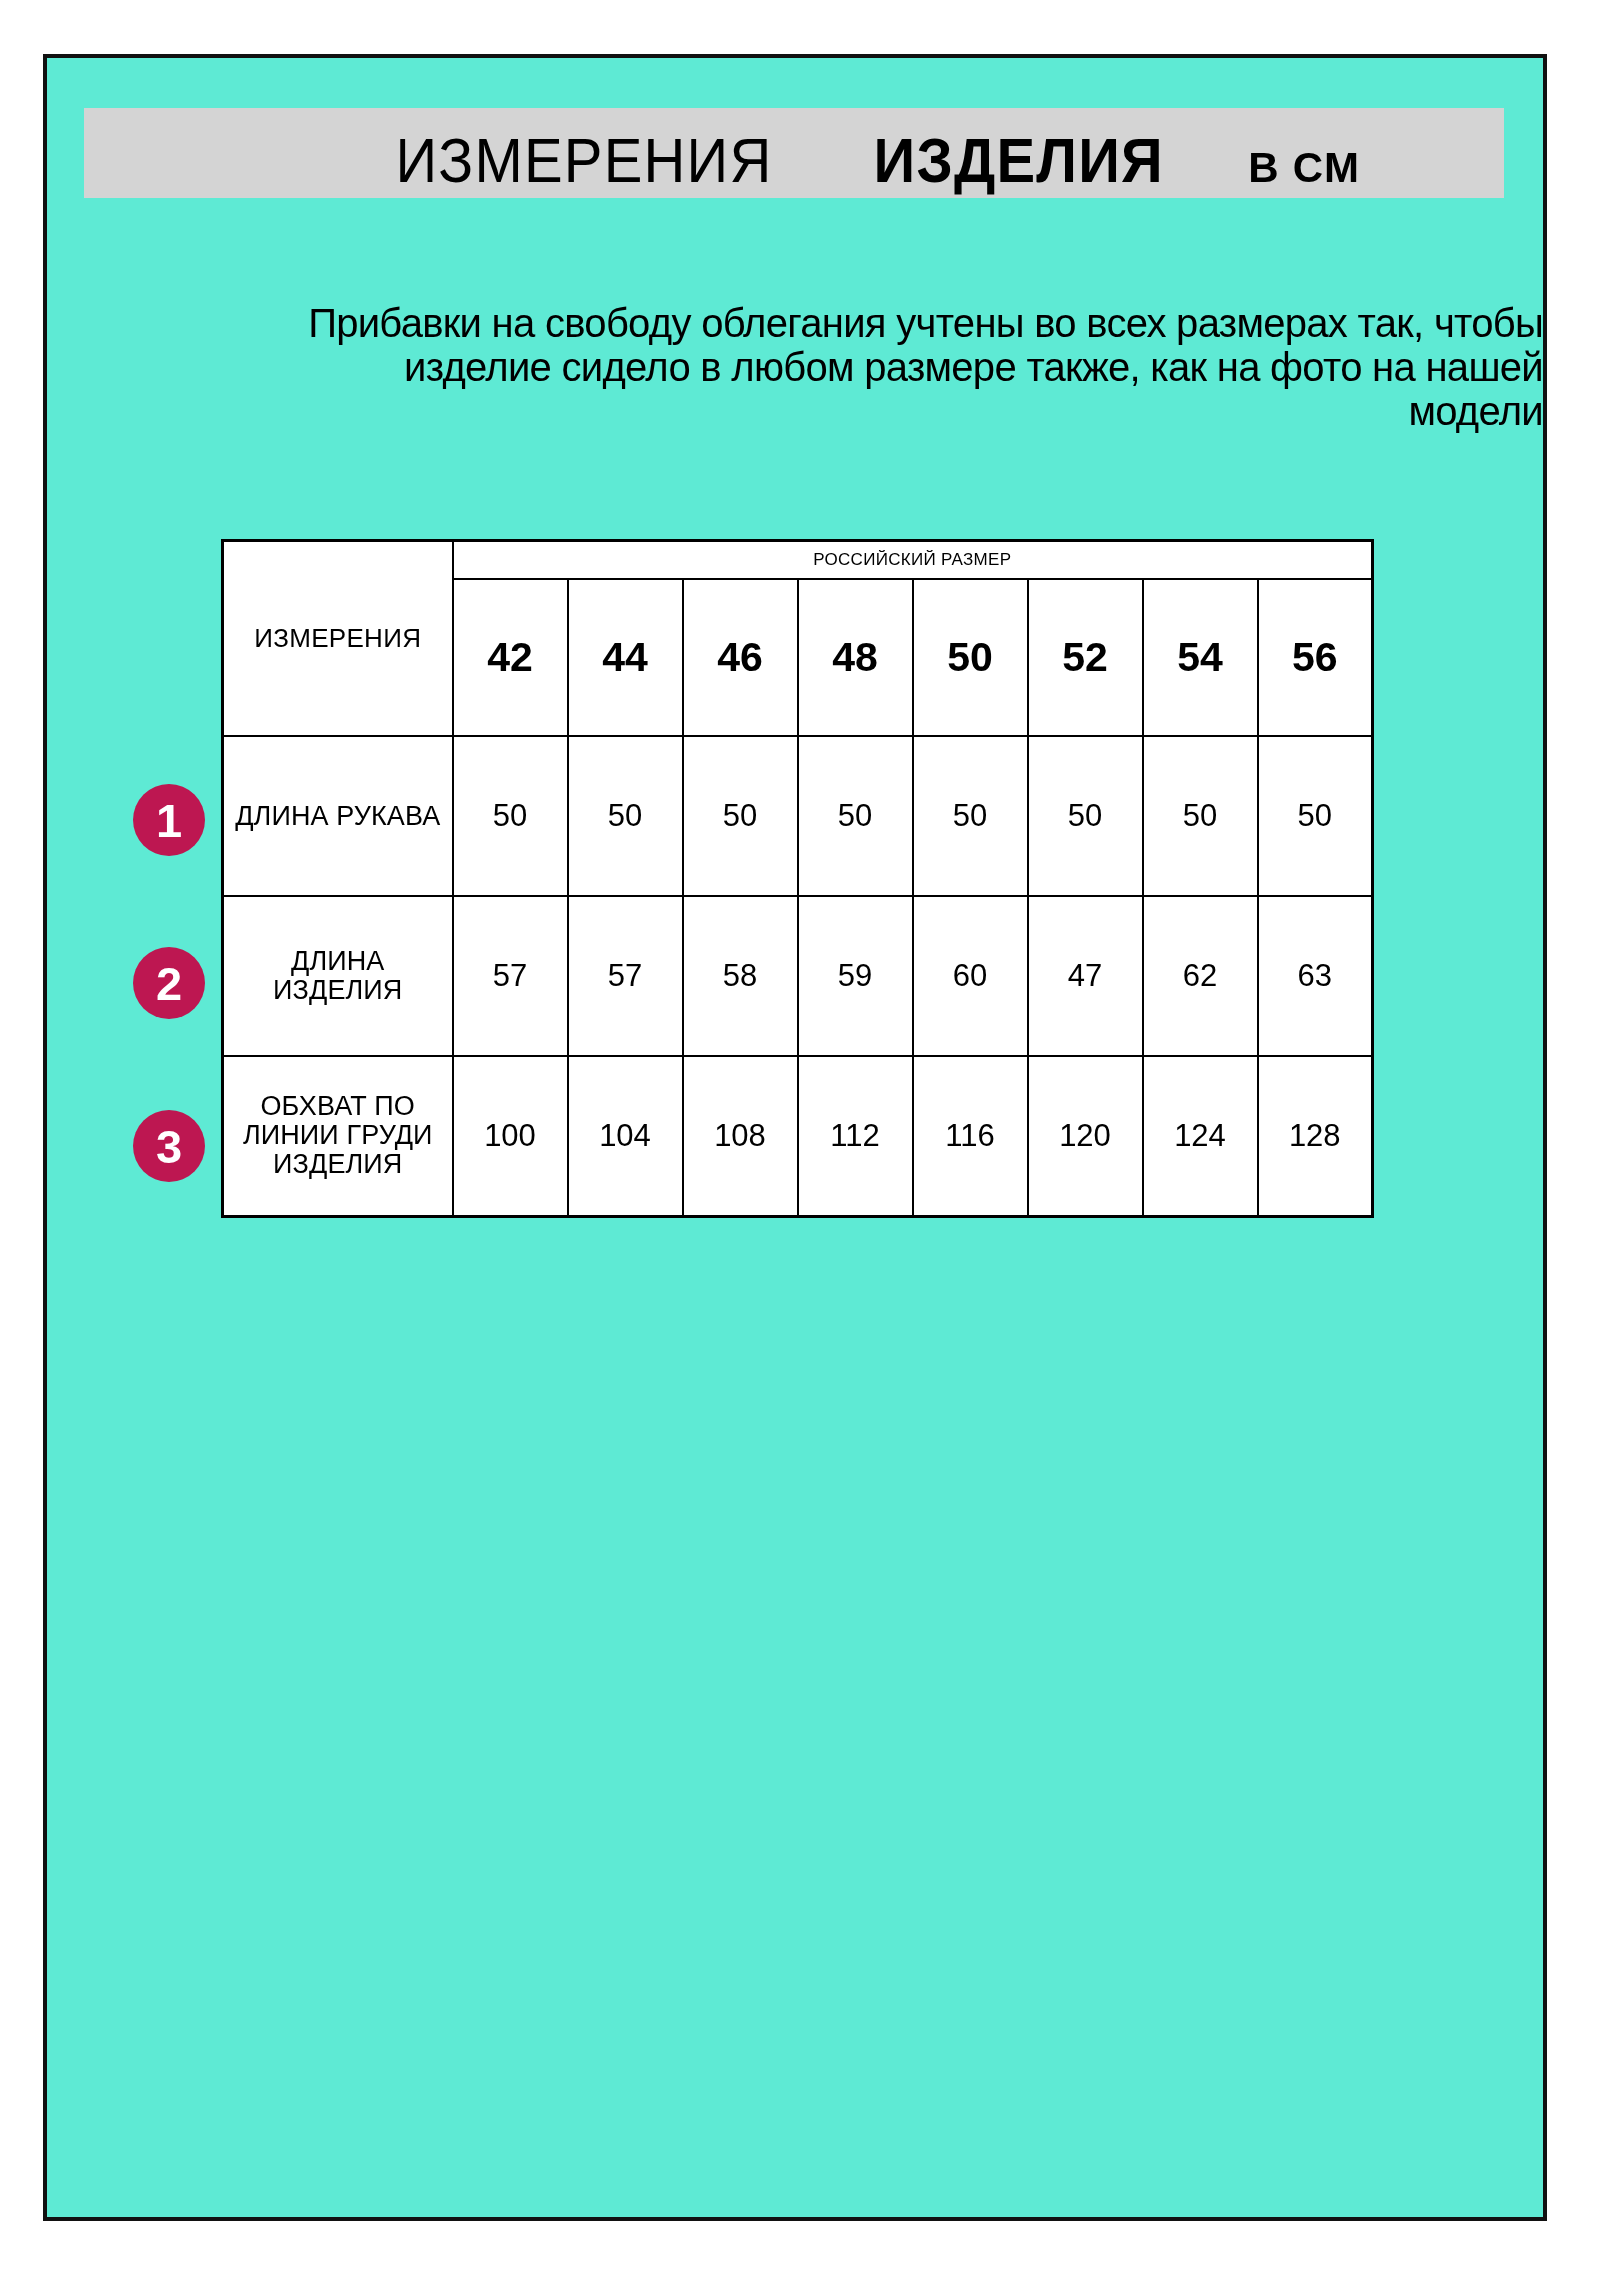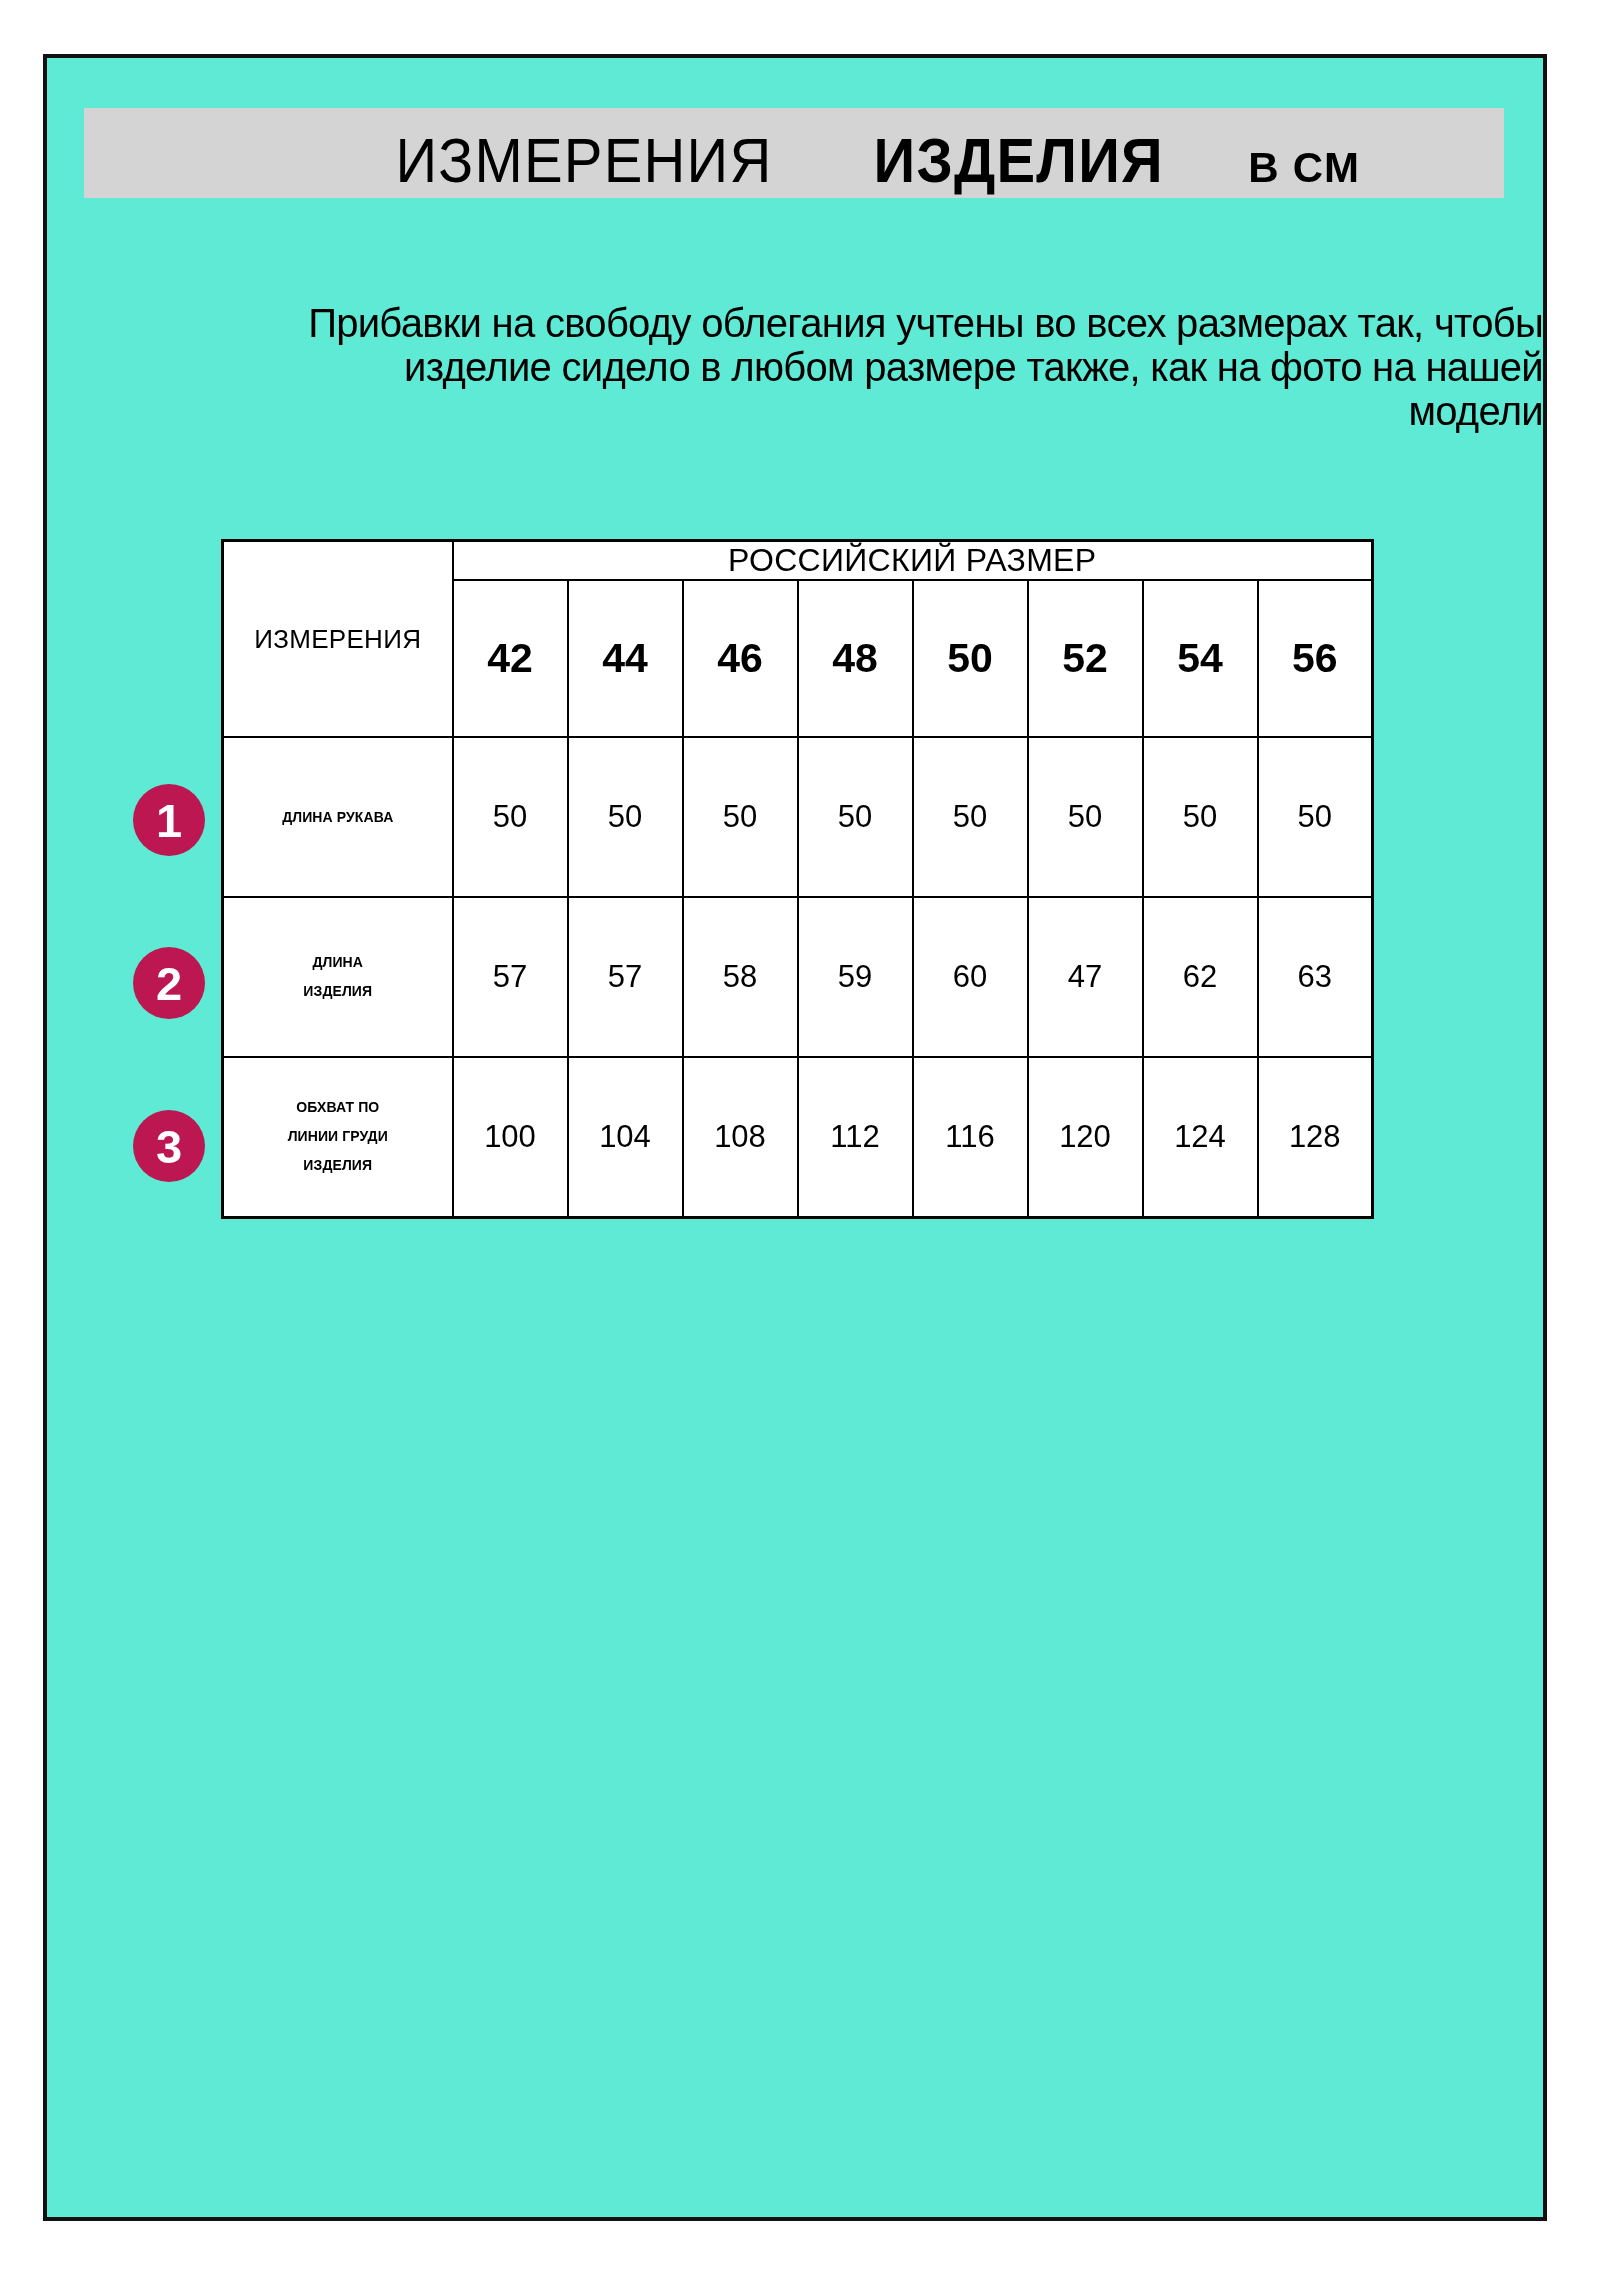--- a/index.html
+++ b/index.html
@@ -100,35 +100,35 @@
     padding: 0;
     overflow: hidden;
   }
   table.size-table { border: 3.9px solid #000; }
   td.measurements-cell {
     font-size: 26px;
     font-weight: 400;
     letter-spacing: 0.3px;
   }
   td.size-group-cell {
-    font-size: 32px;
+    font-size: 17px;
     font-weight: 400;
     height: 36px;
     letter-spacing: 0.3px;
     margin-left: 12px;
   }
   tr.sizes-row { height: 157px; }
   tr.sizes-row td {
     font-size: 41px;
     font-weight: 700;
   }
   tr.data-row { height: 160px; }
   td.row-label {
-    font-size: 14px;
-    font-weight: 700;
+    font-size: 27px;
+    font-weight: 400;
     line-height: 29px;
     white-space: pre-line;
     letter-spacing: 0.1px;
   }
   td.value-cell {
     font-size: 31px;
     font-weight: 400;
   }
   
   .badge {

